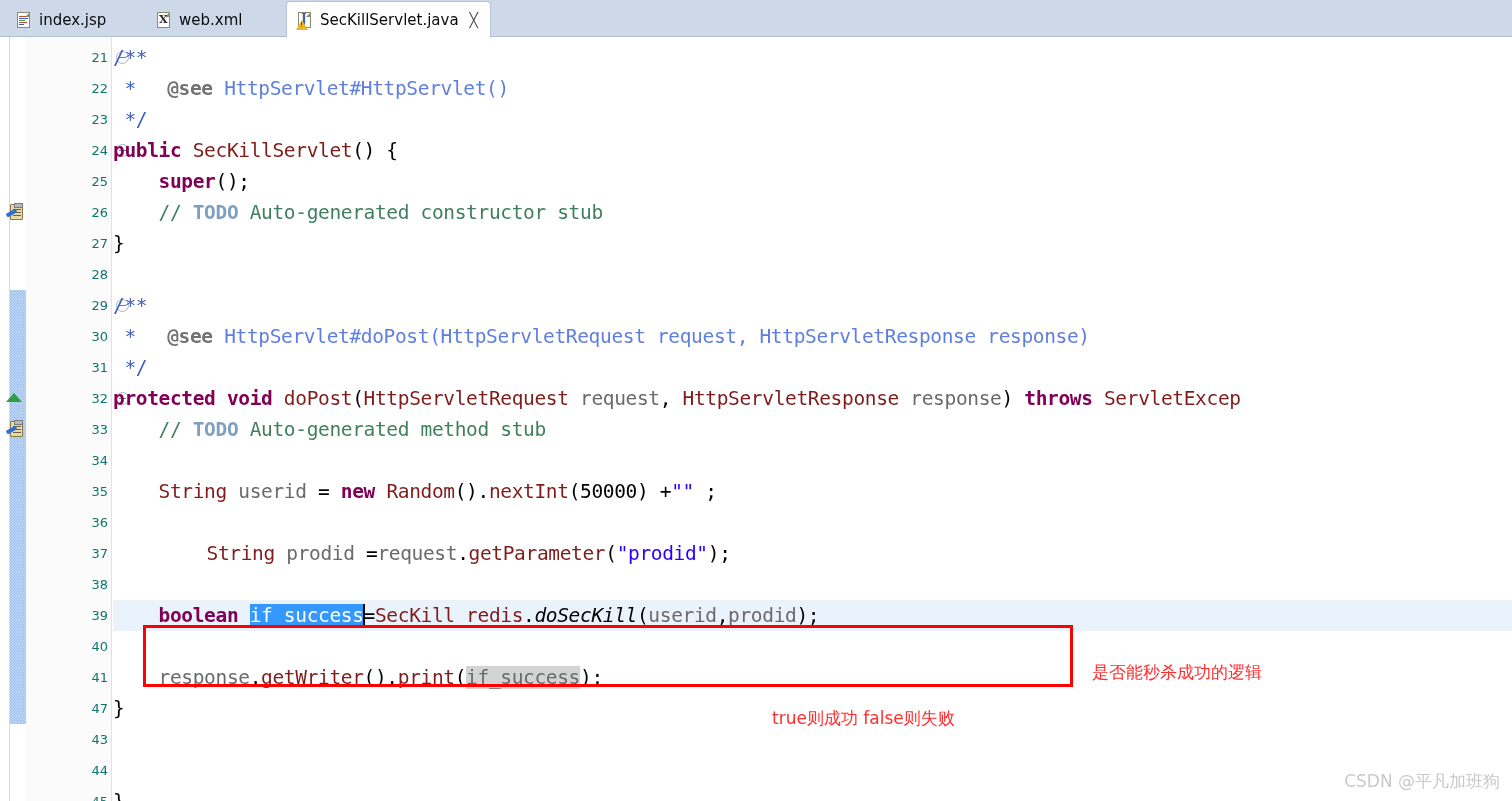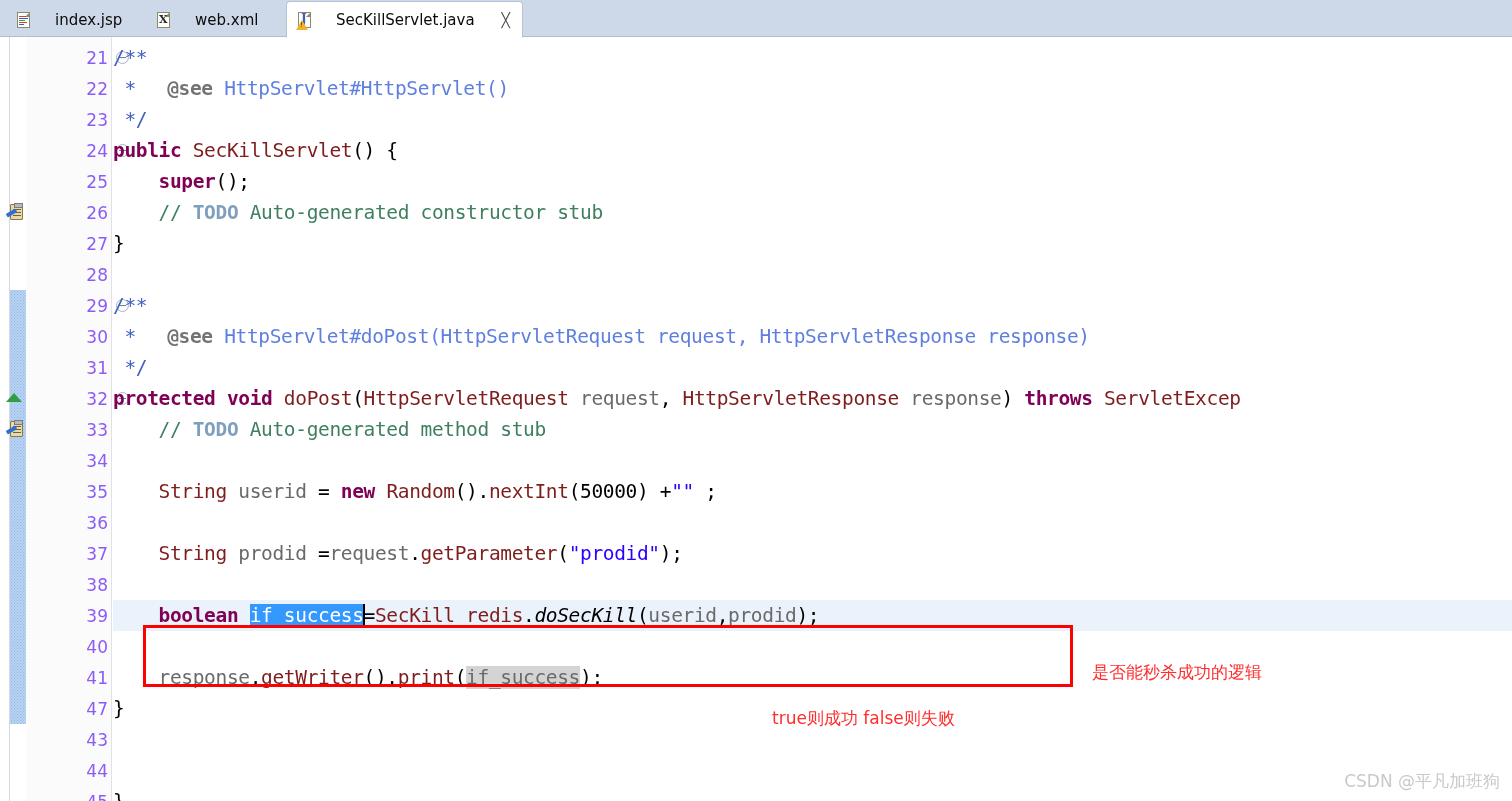--- a/index.html
+++ b/index.html
@@ -12,21 +12,21 @@
   }
 
   
   #tabbar {
     position: absolute; left: 0; top: 0; width: 1512px; height: 37px;
     background: #cdd9e9;
     border-bottom: 1px solid #b0bed2;
   }
   .tab {
     position: absolute; top: 2px; height: 35px;
-    display: flex; align-items: center; gap: 23px;
+    display: flex; align-items: center; gap: 7px;
     padding: 0 12px 0 10px;
     font-family: "DejaVu Sans", sans-serif;
     font-size: 15px; color: #0b0b0b;
     white-space: nowrap;
     text-align: center;
   }
   .tab.inactive { background: transparent; }
   .tab.active {
     background: #ffffff;
     border: 1px solid #b6c3d4;
@@ -107,21 +107,21 @@
   #code {
     position: absolute; left: 113px; top: 0; right: 0; height: 764px;
     overflow: hidden;
   }
 
   .lnrow {
     position: absolute; left: 0; width: 86px; height: 31px;
     display: flex; align-items: center; justify-content: flex-end;
     padding-right: 4px;
     font-family: "DejaVu Sans", sans-serif;
-    font-size: 17px; color: #8b5cf6;
+    font-size: 13px; color: #0f766e;
     letter-spacing: 0px;
   }
   .fold {
     position: absolute; right: -17px; top: 9px;
     width: 13px; height: 13px; border-radius: 50%;
     border: 1px solid #a9b6c9; background: #fdfdfd;
   }
   .fold:after {
     content: ""; position: absolute; left: 2px; top: 5px;
     width: 7px; height: 1px; background: #6f7f95;
@@ -303,21 +303,21 @@
       <div class="codeline" style="top: 191px;">}</div>
       <div class="codeline" style="top: 222px;"></div>
       <div class="codeline" style="top: 253px;"><span class="jdoc">/</span><span class="jdoc">*</span><span class="jdoc">*</span></div>
       <div class="codeline" style="top: 284px;"><span class="jdoc"> </span><span class="jdoc">*</span><span class="jdoc"> </span><span class="jdkw">@see</span><span class="jdoc"> </span><span class="jlink">HttpServlet#doPost(HttpServletRequest request, HttpServletResponse response)</span></div>
       <div class="codeline" style="top: 315px;"><span class="jdoc"> </span><span class="jdoc">*</span><span class="jdoc">/</span></div>
       <div class="codeline" style="top: 346px;"><span class="kw">protected</span> <span class="kw">void</span> <span class="plain">doPost</span>(<span class="plain">HttpServletRequest</span> <span class="loc">request</span>, <span class="plain">HttpServletResponse</span> <span class="loc">response</span>) <span class="kw">throws</span> <span class="plain">ServletExcep</span></div>
       <div class="codeline" style="top: 377px;"><span class="plain">    </span><span class="cmt">// </span><span class="todo">TODO</span><span class="cmt"> Auto-generated method stub</span></div>
       <div class="codeline" style="top: 408px;"></div>
       <div class="codeline" style="top: 439px;">    <span class="plain">String</span> <span class="loc">userid</span> = <span class="kw">new</span> <span class="plain">Random</span>().<span class="plain">nextInt</span>(50000) +<span class="str">""</span> ;</div>
       <div class="codeline" style="top: 470px;"></div>
-      <div class="codeline" style="top: 501px;">    <span class="plain">String</span> <span class="loc">prodid</span> =<span class="loc">request</span>.<span class="plain">getParameter</span>(<span class="str">"prodid"</span>);</div>
+      <div class="codeline" style="top: 501px; padding-left: 48px;">    <span class="plain">String</span> <span class="loc">prodid</span> =<span class="loc">request</span>.<span class="plain">getParameter</span>(<span class="str">"prodid"</span>);</div>
       <div class="codeline" style="top: 532px;"></div>
       <div class="codeline" style="top: 563px;">    <span class="kw">boolean</span> <span class="sel">if_success</span><span class="caret"></span>=<span class="plain">SecKill_redis</span>.<span class="mth">doSecKill</span>(<span class="loc">userid</span>,<span class="loc">prodid</span>);</div>
       <div class="codeline" style="top: 594px;"></div>
       <div class="codeline" style="top: 625px;">    <span class="loc">response</span>.<span class="plain">getWriter</span>().<span class="plain">print</span>(<span class="occ">if_success</span>);</div>
       <div class="codeline" style="top: 656px;">}</div>
       <div class="codeline" style="top: 687px;"></div>
       <div class="codeline" style="top: 718px;"></div>
       <div class="codeline" style="top: 749px;">}</div>
     </div>
 

